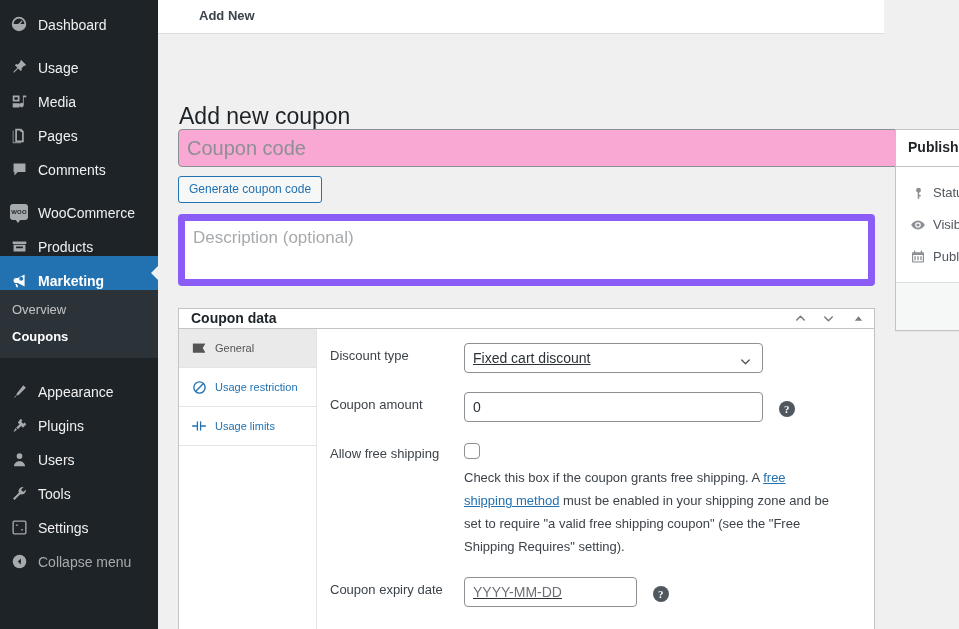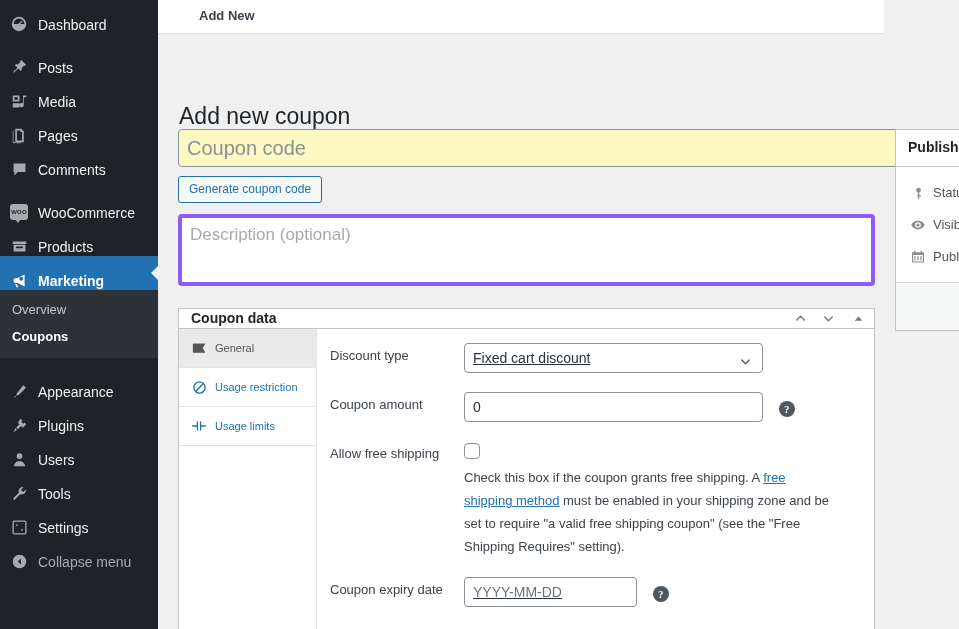--- a/index.html
+++ b/index.html
@@ -127,21 +127,21 @@
     left: 20px; top: 75px;
     width: 697px;
   }
   #titlediv input#title {
     width: 770px;
     height: 38px;
     padding: 3px 8px;
     font-size: 20px;
     line-height: 24px;
     color: #2c3338;
-    background: #fef9c3;
+    background: #f9a8d4;
     border: 1px solid #8c8f94;
     border-radius: 4px;
     outline: none;
     font-family: "Liberation Sans", sans-serif;
   }
   #titlediv input#title::placeholder { color: #8c8f94; opacity: 1; }
 
   .generate-btn {
     display: inline-block;
     margin-top: 9px;
@@ -159,21 +159,21 @@
   #descr {
     display: block;
     margin-top: 11px;
     width: 697px;
     height: 72px;
     padding: 6px 8px;
     font-size: 17px;
     line-height: 22px;
     color: #2c3338;
     background: #fff;
-    border: 4px solid #8b5cf6;
+    border: 7px solid #8b5cf6;
     border-radius: 4px;
     outline: none;
     resize: none;
     font-family: "Liberation Sans", sans-serif;
   }
   #descr::placeholder { color: #a7aaad; opacity: 1; }
 
   
   .postbox {
     margin-top: 22px;
@@ -393,21 +393,21 @@
     </div>
 
     <div class="menu-sep"></div>
 
     <div class="menu-item">
       <span class="micon">
         <svg width="17" height="17" viewBox="0 0 20 20" fill="currentColor">
             <path d="M13.2 2.3l4.5 4.5-1.3 1.3-1-.3-3 3 .4 2.1-1.3 1.3-3-3L4 15.7l-1.4.5.5-1.4 4.5-4.5-3-3L5.9 6l2.1.4 3-3-.3-1 1.3-1.1z"></path>
           </svg>
       </span>
-      <span class="mlabel">Posts</span>
+      <span class="mlabel">Usage</span>
     </div>
 
     <div class="menu-item">
       <span class="micon">
         <svg width="17" height="17" viewBox="0 0 20 20" fill="currentColor">
             <path d="M2 3h8v7H2V3zm2 2v3h4V5H4zm-2 7h8v5H2v-5zm10-9h2v9.1a2.6 2.6 0 10 1 2V5h3V3h-6z"></path>
           </svg>
       </span>
       <span class="mlabel">Media</span>
     </div>

